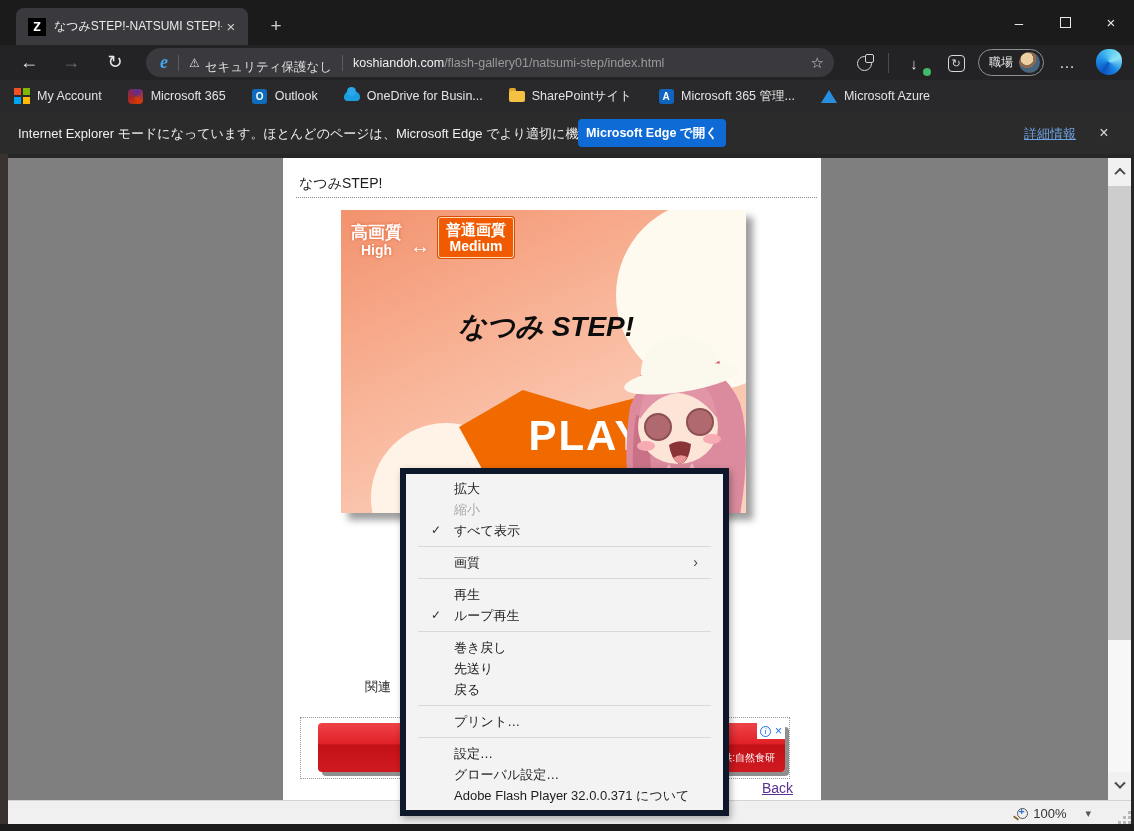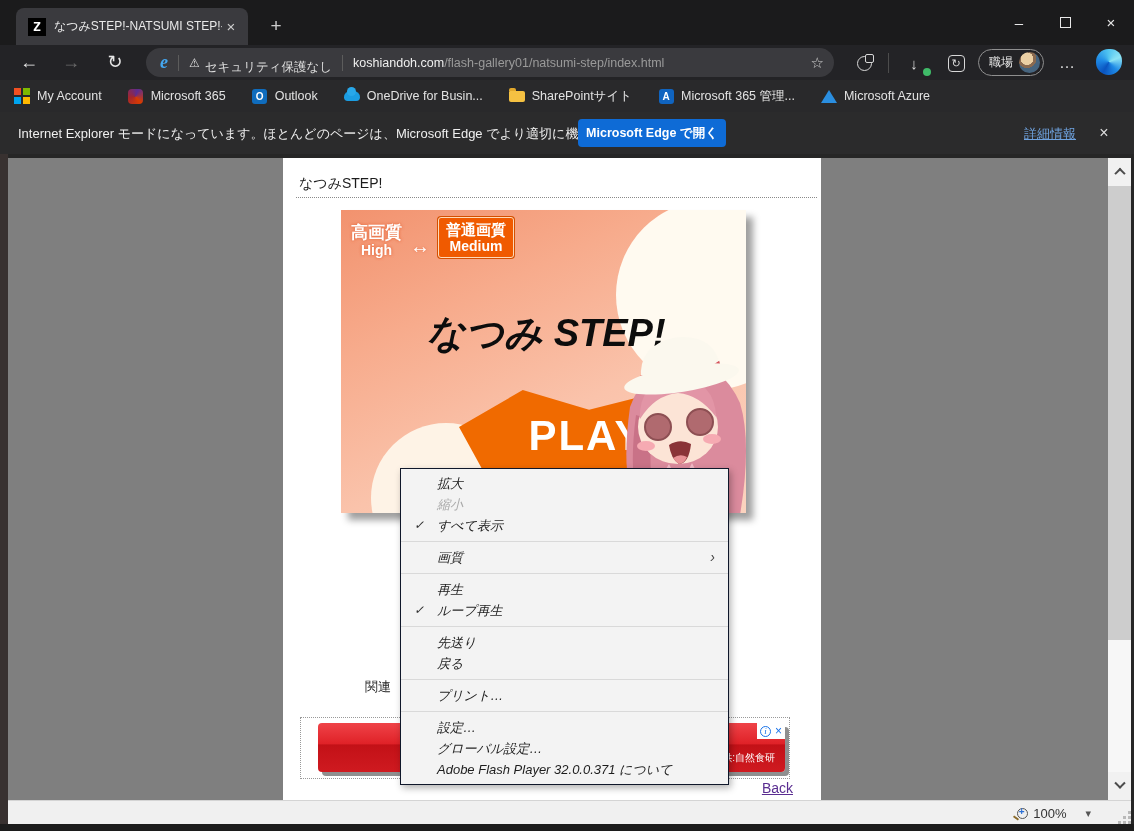--- a/index.html
+++ b/index.html
@@ -105,21 +105,21 @@
   .q-high{color:#ffffff;font-weight:bold;text-align:center;line-height:1.15;
        text-shadow:0 0 3px #e9744a,0 0 3px #e9744a;}
   .q-high .jp{font-size:17px;} .q-high .en{font-size:14px;}
   .q-arrow{color:#ffffff;font-size:20px;font-weight:bold;text-shadow:0 0 3px #e9744a;}
   .q-med{background:#f05a00;border:1px solid #ffd9b8;border-radius:3px;color:#ffffff;font-weight:bold;
        text-align:center;line-height:1.15;padding:3px 7px;box-shadow:0 0 0 1px #d44f00;}
   .q-med .jp{font-size:15px;} .q-med .en{font-size:14px;}
   .f-sub{position:absolute;left:70px;top:84px;width:240px;text-align:center;color:#3c2d27;
        font-weight:bold;font-size:15px;letter-spacing:5px;white-space:nowrap;}
   .f-main{position:absolute;left:30px;top:98px;width:350px;text-align:center;color:#0d0d0d;
-       font-weight:bold;font-style:italic;font-size:38px;white-space:nowrap;}
+       font-weight:bold;font-style:italic;font-size:28px;white-space:nowrap;}
   .play{position:absolute;left:118px;top:180px;width:255px;height:82px;background:#f06a00;
        clip-path:polygon(0% 45%,25% 0%,51% 24%,79% 2%,100% 40%,88% 100%,9% 96%);
        display:flex;align-items:center;justify-content:center;}
   .play span{color:#ffffff;font-weight:bold;font-size:42px;letter-spacing:2px;margin-top:10px;}
   .girl{position:absolute;right:-4px;bottom:-2px;width:150px;height:190px;}
 
   .related{position:absolute;left:0;top:520px;width:538px;height:20px;font-size:13px;color:#222222;}
   .rel-left{position:absolute;left:82px;top:0;} .rel-right{position:absolute;left:440px;top:0;}
 
   .ad-box{position:absolute;left:17px;top:559px;width:490px;height:62px;border:1px dotted #999999;}
@@ -147,22 +147,22 @@
        border-top:1px solid #d4d4d4;z-index:20;}
   .zoom-ctl{position:absolute;right:40px;top:0;height:24px;display:flex;align-items:center;gap:5px;color:#333333;font-size:13px;}
   .mag{width:11px;height:11px;border:1.7px solid #555555;border-radius:50%;position:relative;}
   .mag::after{content:"";position:absolute;left:-5px;top:8px;width:6px;height:2px;background:#8a6a2a;transform:rotate(35deg);}
   .mag-plus{position:absolute;left:0.5px;top:-2.5px;color:#2a6fd6;font-size:10px;font-weight:bold;}
   .zoom-caret{color:#555555;font-size:11px;margin-left:14px;}
   .grip{position:absolute;right:5px;bottom:5px;width:3px;height:3px;background:#b9b9b9;
        box-shadow:-5px 5px 0 #b9b9b9, 0 5px 0 #b9b9b9, 5px 5px 0 0 #b9b9b9, 5px 0 0 #b9b9b9, 5px -5px 0 #b9b9b9;}
 
   
-  .ctx{position:absolute;left:400px;top:314px;width:329px;background:#f3f3f3;border:1px solid #0f172a;
-       box-shadow:2px 3px 7px rgba(0,0,0,0.3);padding:4px 0;z-index:60;font-style:italic;}
+  .ctx{position:absolute;left:400px;top:314px;width:329px;background:#f3f3f3;border:6px solid #0f172a;
+       box-shadow:2px 3px 7px rgba(0,0,0,0.3);padding:4px 12px;z-index:60;}
   .ctx-item{position:relative;height:21px;line-height:21px;padding-left:36px;font-size:13px;color:#1d1d1d;white-space:nowrap;}
   .ctx-item.disabled{color:#a9a9a9;}
   .ctx-check{position:absolute;left:13px;top:0;color:#333333;font-size:12px;}
   .ctx-sub{position:absolute;right:13px;top:0;color:#444444;font-size:14px;}
   .ctx-sep{height:1px;background:#d9d9d9;margin:5px 0;}
 </style>
 </head>
 <body>
 
 <div class="window">
@@ -361,20 +361,21 @@
     <div class="ctx">
       <div class="ctx-item"><span>拡大</span></div>
       <div class="ctx-item disabled"><span>縮小</span></div>
       <div class="ctx-item"><span class="ctx-check">✓</span><span>すべて表示</span></div>
       <div class="ctx-sep"></div>
       <div class="ctx-item"><span>画質</span><span class="ctx-sub">›</span></div>
       <div class="ctx-sep"></div>
       <div class="ctx-item"><span>再生</span></div>
       <div class="ctx-item"><span class="ctx-check">✓</span><span>ループ再生</span></div>
       <div class="ctx-sep"></div>
+      <div class="ctx-item"><span>巻き戻し</span></div>
       <div class="ctx-item"><span>先送り</span></div>
       <div class="ctx-item"><span>戻る</span></div>
       <div class="ctx-sep"></div>
       <div class="ctx-item"><span>プリント…</span></div>
       <div class="ctx-sep"></div>
       <div class="ctx-item"><span>設定…</span></div>
       <div class="ctx-item"><span>グローバル設定…</span></div>
       <div class="ctx-item"><span>Adobe Flash Player 32.0.0.371 について</span></div>
     </div>
 

